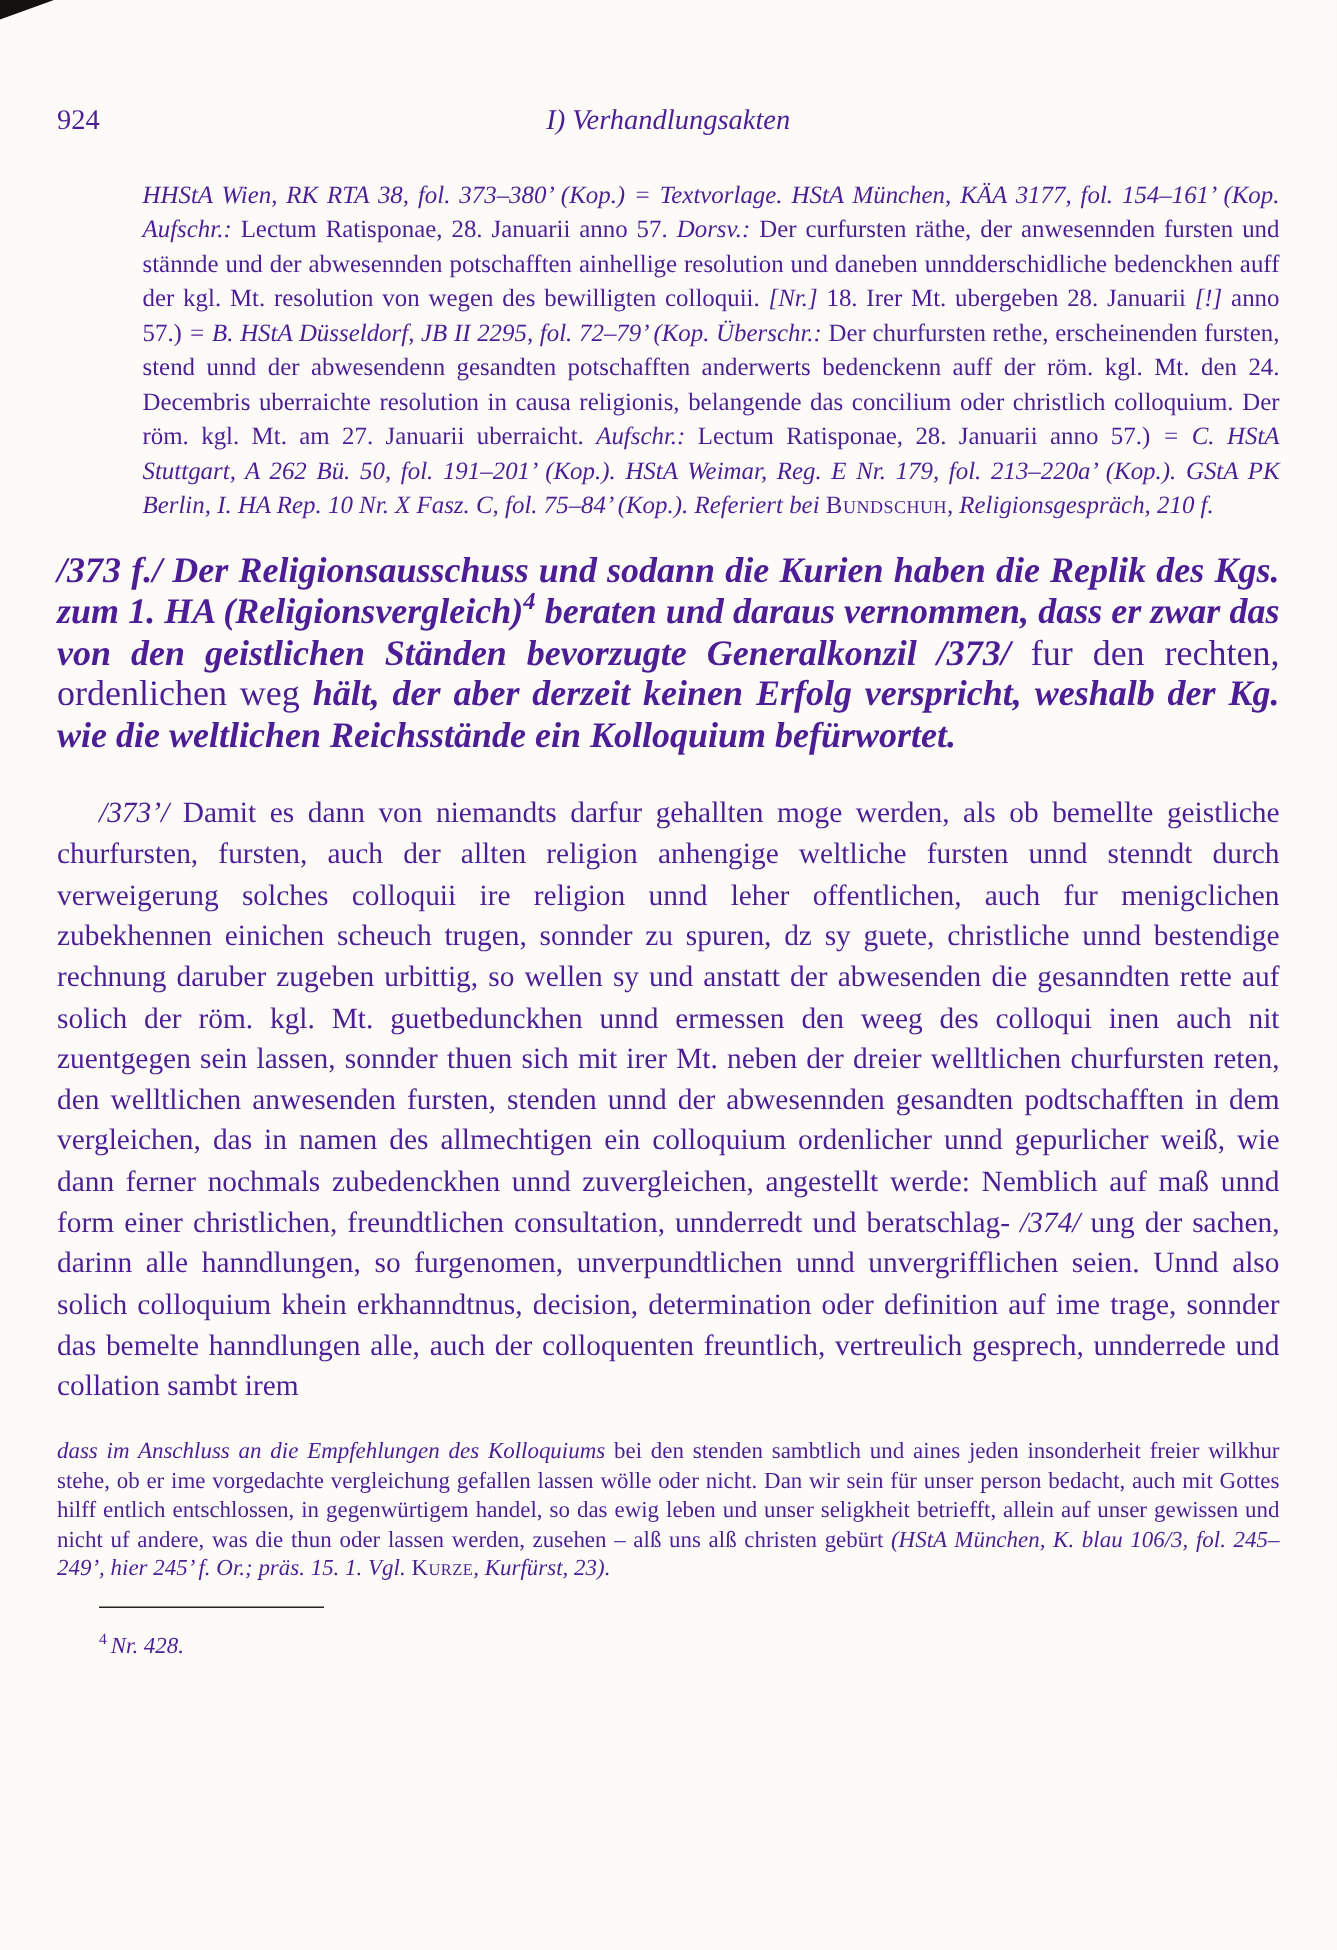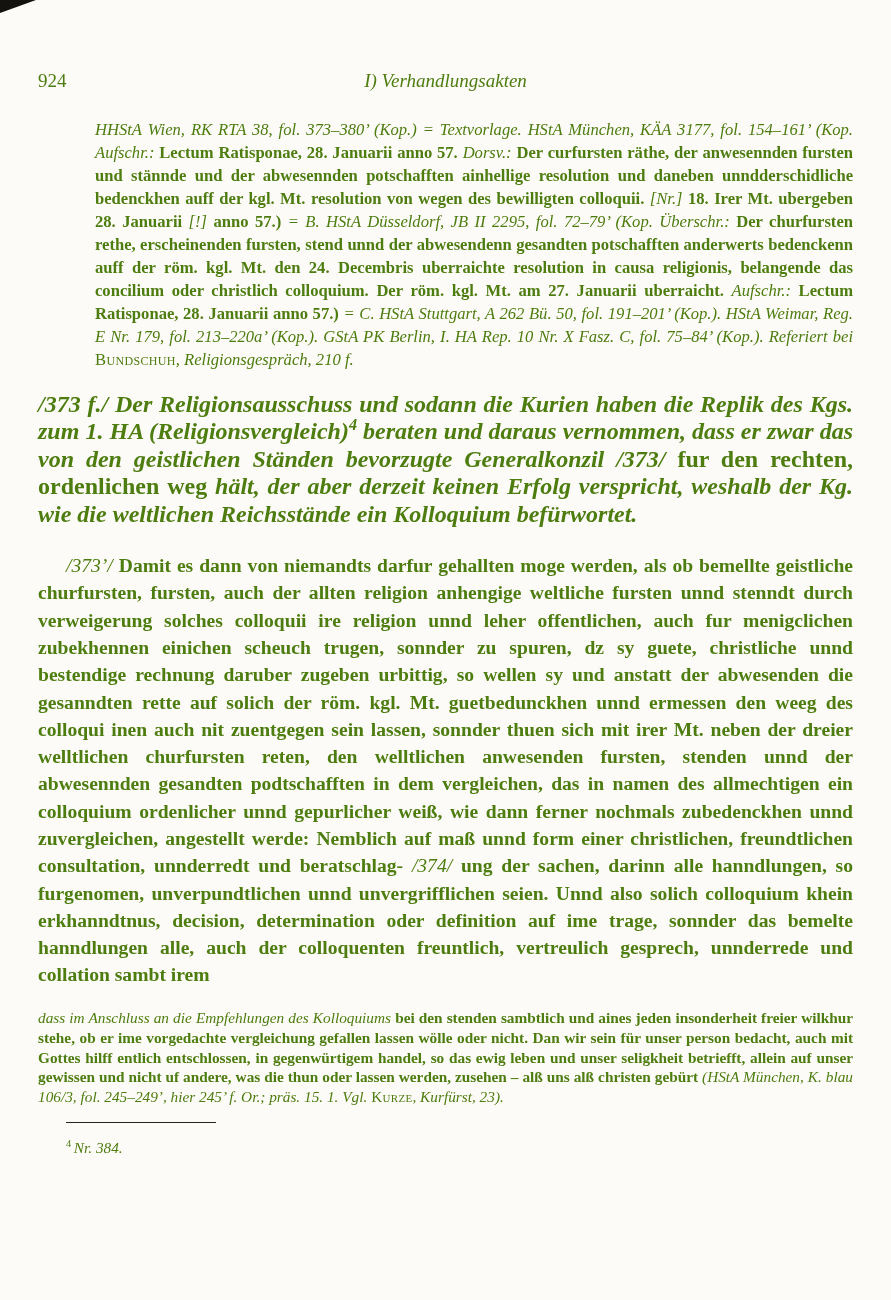--- a/index.html
+++ b/index.html
@@ -4,21 +4,21 @@
 <style>
   html, body { margin: 0; padding: 0; }
   body { background: #f3f1ec; }
 
   .page {
     position: relative;
     width: 891px;
     height: 1300px;
     margin: 0 auto;
     background: #fcfbf7;
-    color: #4d7c0f;
+    color: #4c1d95;
     font-family: "Liberation Serif", serif;
     box-sizing: border-box;
     padding: 70px 38px 0 38px;
     overflow: hidden;
   }
 
   .scan-corner {
     position: absolute;
     top: 0; left: 0;
     width: 0; height: 0;
@@ -70,21 +70,21 @@
     border-top: 1.5px solid #26221c;
   }
 
   .footnote {
     margin-left: 28px;
     font-size: 15.3px;
     line-height: 19px;
   }
 
   
-  .r  { font-style: normal; font-weight: bold; }
+  .r  { font-style: normal; font-weight: normal; }
   .i  { font-style: italic; }
   .bi { font-style: italic; font-weight: bold; }
   .sc { font-variant: small-caps; font-style: normal; letter-spacing: 0.02em; }
   .sup { vertical-align: super; font-size: 68%; line-height: 0; }
 </style>
 </head>
 <body>
 
 <div class="page">
 
@@ -100,16 +100,16 @@
   <p class="summary"><span class="bi">/373 f./ Der Religionsausschuss und sodann die Kurien haben die Replik des Kgs. zum 1. HA (Religionsvergleich)</span><span class="bi sup">4</span><span class="bi"> beraten und daraus vernommen, dass er zwar das von den geistlichen Ständen bevorzugte Generalkonzil /373/ </span><span class="r">fur den rechten, ordenlichen weg </span><span class="bi">hält, der aber derzeit keinen Erfolg verspricht, weshalb der Kg. wie die weltlichen Reichsstände ein Kolloquium befürwortet.</span></p>
 
   <p class="body-text"><span class="i">/373’/ </span><span class="r">Damit es dann von niemandts darfur gehallten moge werden, als ob bemellte geistliche churfursten, fursten, auch der allten religion anhengige weltliche fursten unnd stenndt durch verweigerung solches colloquii ire religion unnd leher offentlichen, auch fur menigclichen zubekhennen einichen scheuch trugen, sonnder zu spuren, dz sy guete, christliche unnd bestendige rechnung daruber zugeben urbittig, so wellen sy und anstatt der abwesenden die gesanndten rette auf solich der röm. kgl. Mt. guetbedunckhen unnd ermessen den weeg des colloqui inen auch nit zuentgegen sein lassen, sonnder thuen sich mit irer Mt. neben der dreier welltlichen churfursten reten, den welltlichen anwesenden fursten, stenden unnd der abwesennden gesandten podtschafften in dem vergleichen, das in namen des allmechtigen ein colloquium ordenlicher unnd gepurlicher weiß, wie dann ferner nochmals zubedenckhen unnd zuvergleichen, angestellt werde: Nemblich auf maß unnd form einer christlichen, freundtlichen consultation, unnderredt und beratschlag- </span><span class="i">/374/ </span><span class="r">ung der sachen, darinn alle hanndlungen, so furgenomen, unverpundtlichen unnd unvergrifflichen seien. Unnd also solich colloquium khein erkhanndtnus, decision, determination oder definition auf ime trage, sonnder das bemelte hanndlungen alle, auch der colloquenten freuntlich, vertreulich gesprech, unnderrede und collation sambt irem</span></p>
 
   <p class="footnote-cont"><span class="i">dass im Anschluss an die Empfehlungen des Kolloquiums </span><span class="r">bei den stenden sambtlich und aines jeden insonderheit freier wilkhur stehe, ob er ime vorgedachte vergleichung gefallen lassen wölle oder nicht. Dan wir sein für unser person bedacht, auch mit Gottes hilff entlich entschlossen, in gegenwürtigem handel, so das ewig leben und unser seligkheit betriefft, allein auf unser gewissen und nicht uf andere, was die thun oder lassen werden, zusehen – alß uns alß christen gebürt </span><span class="i">(HStA München, K. blau 106/3, fol. 245–249’, hier 245’ f. Or.; präs. 15. 1. Vgl. </span><span class="sc">Kurze</span><span class="i">, Kurfürst, 23).</span></p>
 
   <hr class="fn-sep">
 
   <p class="footnote">
     <span class="sup">4 </span>
-    <span class="i">Nr. 384.</span>
+    <span class="i">Nr. 428.</span>
   </p>
 
 </div>
 
 </body></html>

